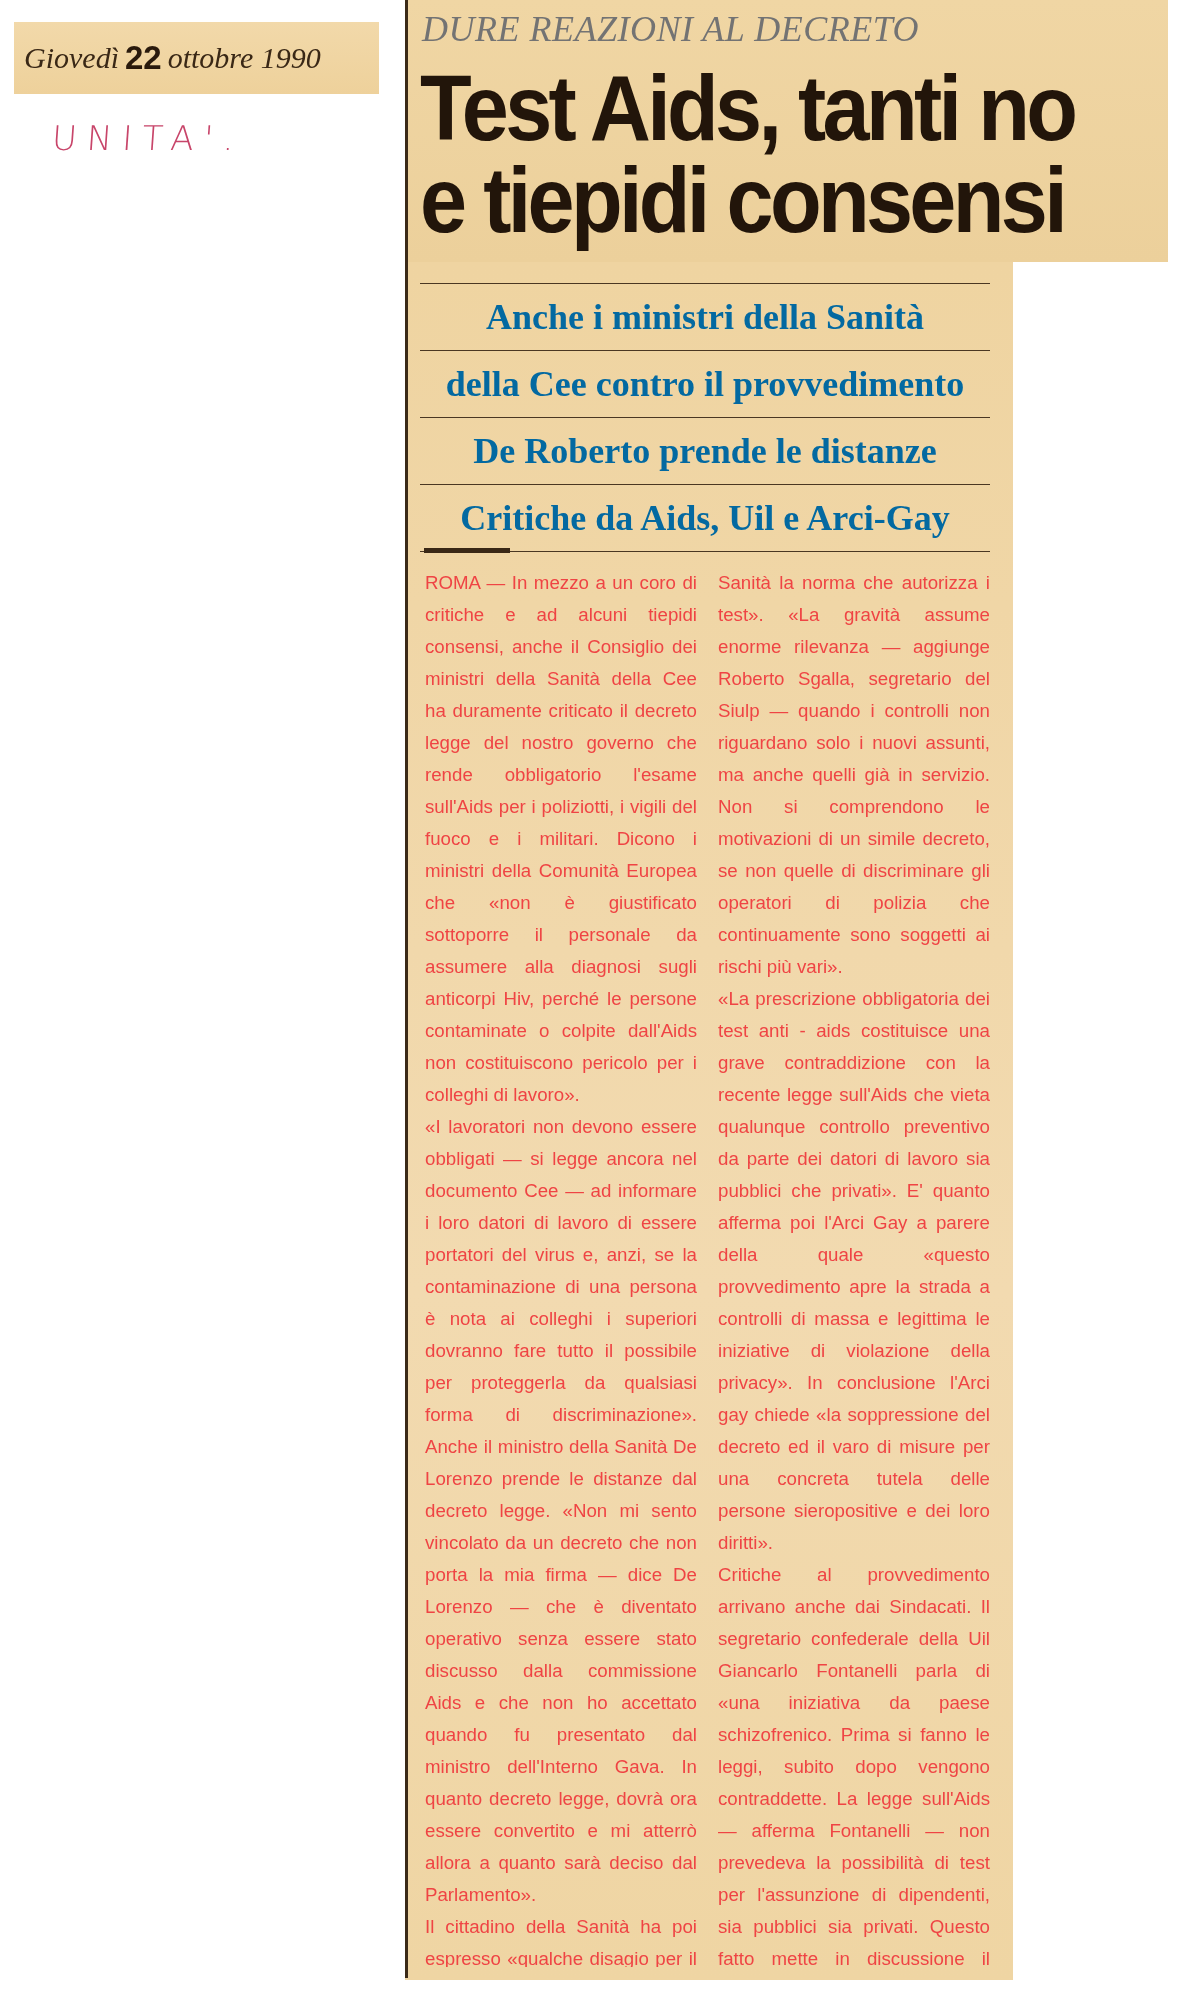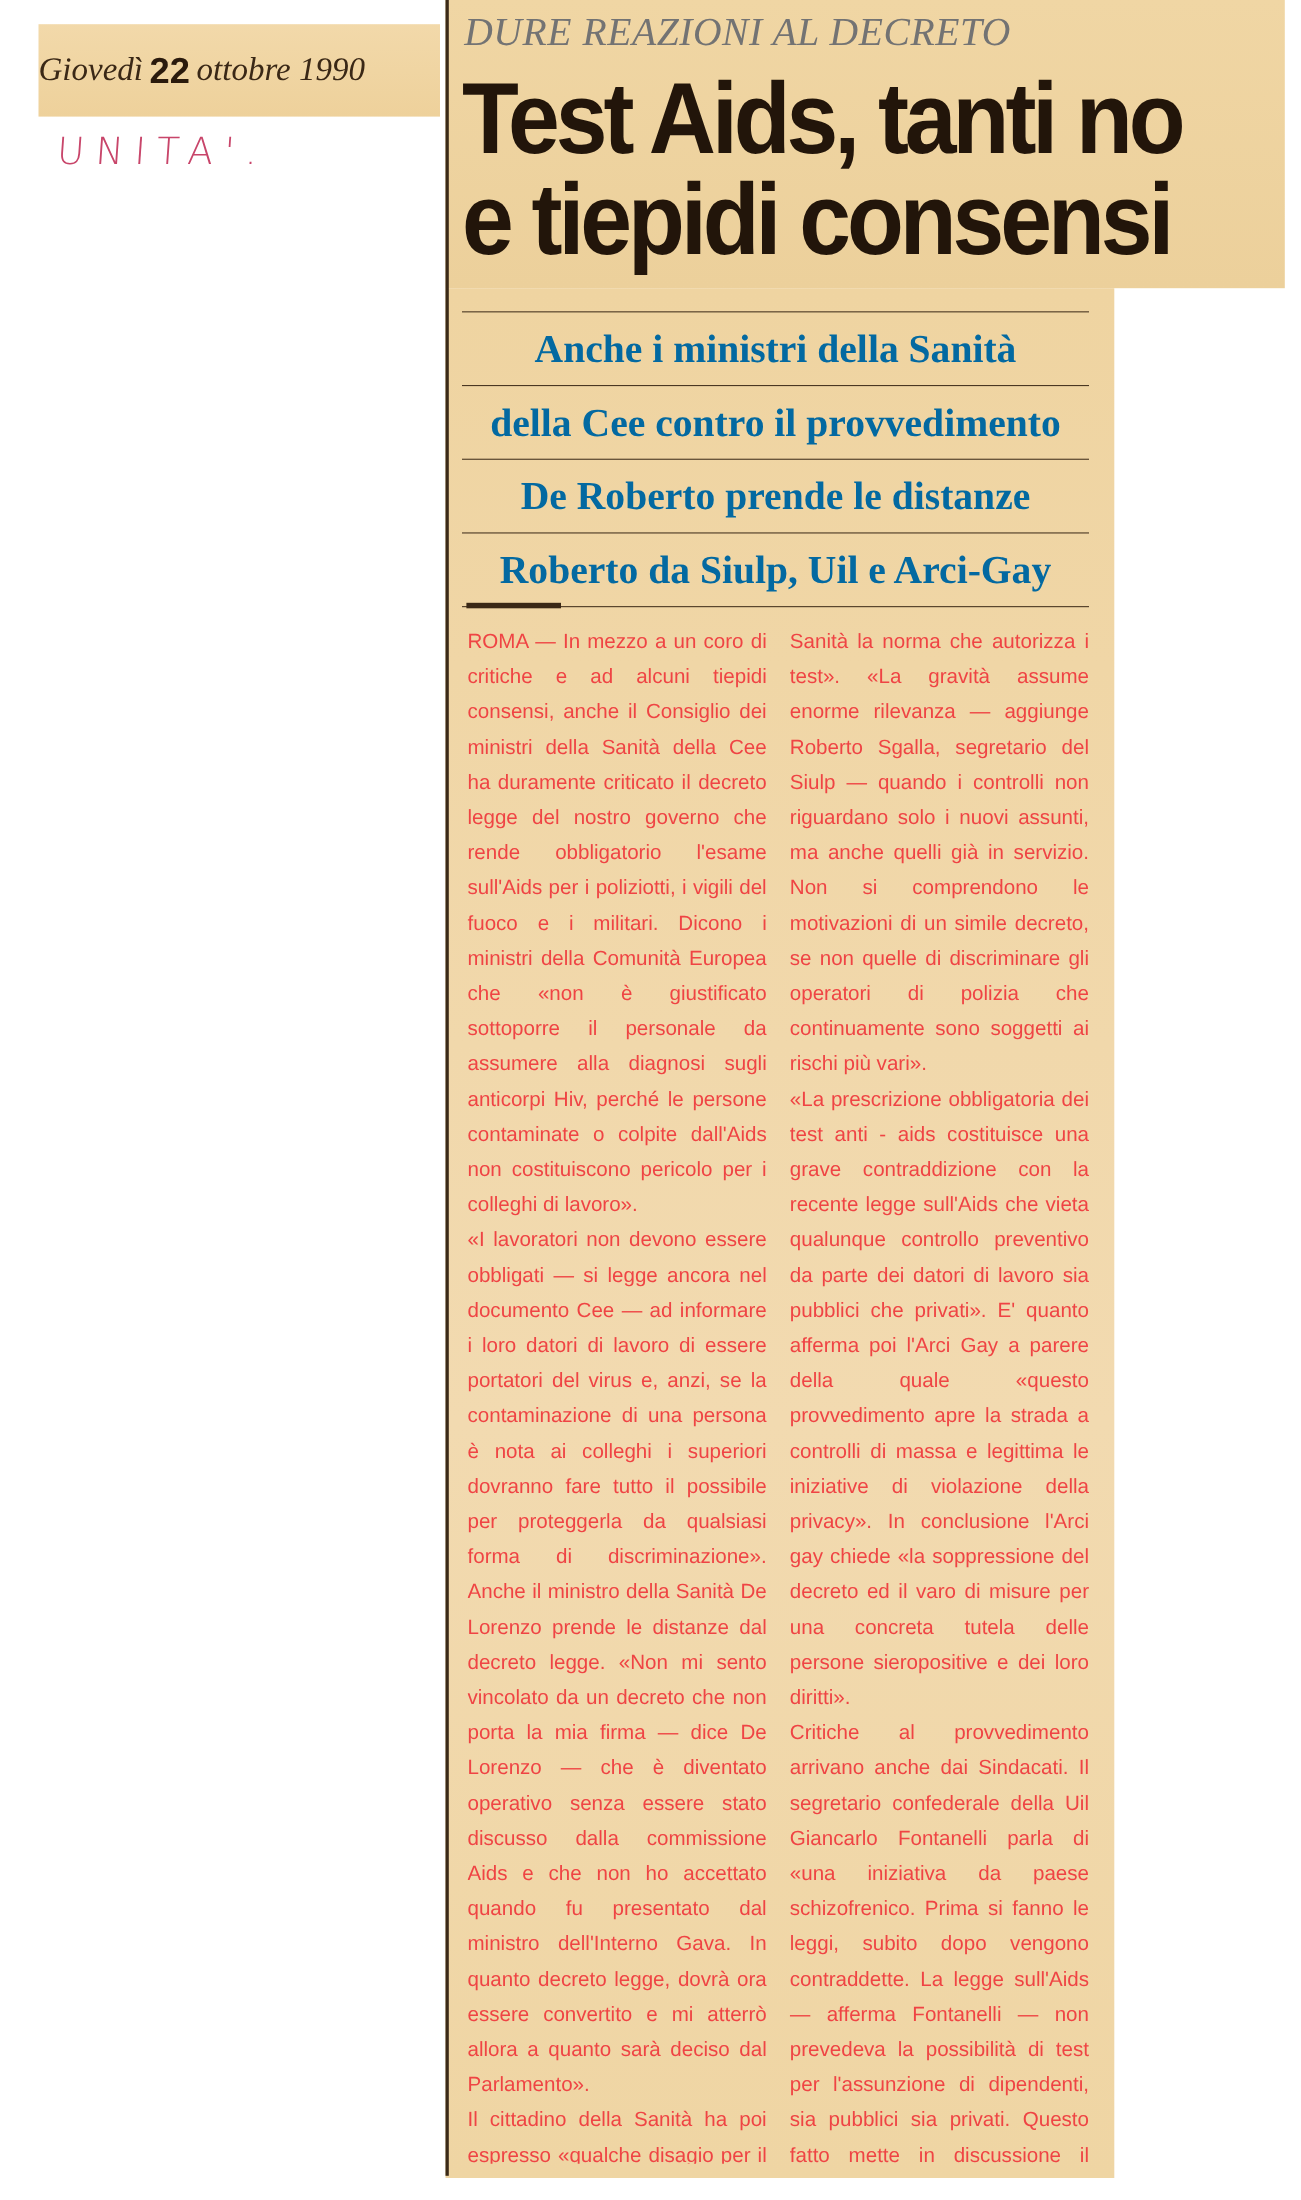--- a/index.html
+++ b/index.html
@@ -2,23 +2,23 @@
 <html><head>
 <meta charset="utf-8">
 <style>
   html, body { margin:0; padding:0; }
   body {
     width:1183px; height:2000px; background:#ffffff; position:relative; overflow:hidden;
     font-family:"Liberation Sans", sans-serif; color:#2b1d10;
   }
   
   .date-strip {
-    position:absolute; left:35px; top:22px; width:365px; height:84px;
+    position:absolute; left:14px; top:22px; width:365px; height:72px;
     background:linear-gradient(180deg,#f2d9aa,#eed19b);
-    display:flex; align-items:center; box-sizing:border-box;
+    display:flex; align-items:center; padding-left:10px; box-sizing:border-box;
   }
   .date-strip .it { font-family:"Liberation Serif", serif; font-style:italic; font-size:30px; color:#3a2816; }
   .date-strip .num { font-family:"Liberation Sans", sans-serif; font-weight:bold; font-size:33px; margin:0 6px; color:#2a1a0c; }
   .handwriting {
     position:absolute; left:52px; top:118px; font-family:"DejaVu Sans", sans-serif;
     font-size:34px; letter-spacing:10px; color:#c8456a; font-weight:200;
     transform:skewX(-4deg);
   }
   
   .clip-head {
@@ -78,21 +78,21 @@
 
 <div class="headline">
   <div>Test Aids, tanti no</div>
   <div>e tiepidi consensi</div>
 </div>
 
 <div class="subheads">
   <div class="subhead">Anche i ministri della Sanità</div>
   <div class="subhead">della Cee contro il provvedimento</div>
   <div class="subhead">De Roberto prende le distanze</div>
-  <div class="subhead last">Roberto da Siulp, Uil e Arci-Gay</div>
+  <div class="subhead last">Critiche da Aids, Uil e Arci-Gay</div>
 </div>
 
 <div class="thick-bar"></div>
 
 <div class="column col1 cut-off">
   <p>ROMA — In mezzo a un coro di critiche e ad alcuni tiepidi consensi, anche il Consiglio dei ministri della Sanità della Cee ha duramente criticato il decreto legge del nostro governo che rende obbligatorio l'esame sull'Aids per i poliziotti, i vigili del fuoco e i militari. Dicono i ministri della Comunità Europea che «non è giustificato sottoporre il personale da assumere alla diagnosi sugli anticorpi Hiv, perché le persone contaminate o colpite dall'Aids non costituiscono pericolo per i colleghi di lavoro».</p>
   <p>«I lavoratori non devono essere obbligati — si legge ancora nel documento Cee — ad informare i loro datori di lavoro di essere portatori del virus e, anzi, se la contaminazione di una persona è nota ai colleghi i superiori dovranno fare tutto il possibile per proteggerla da qualsiasi forma di discriminazione». Anche il ministro della Sanità De Lorenzo prende le distanze dal decreto legge. «Non mi sento vincolato da un decreto che non porta la mia firma — dice De Lorenzo — che è diventato operativo senza essere stato discusso dalla commissione Aids e che non ho accettato quando fu presentato dal ministro dell'Interno Gava. In quanto decreto legge, dovrà ora essere convertito e mi atterrò allora a quanto sarà deciso dal Parlamento».</p>
   <p>Il cittadino della Sanità ha poi espresso «qualche disagio per il fatto che la norma prevista dal decreto non sia stata discussa in sede di commissione che invece sta esaminando il problema rilevante delle analisi per i carcerati».</p>
 </div>
 

